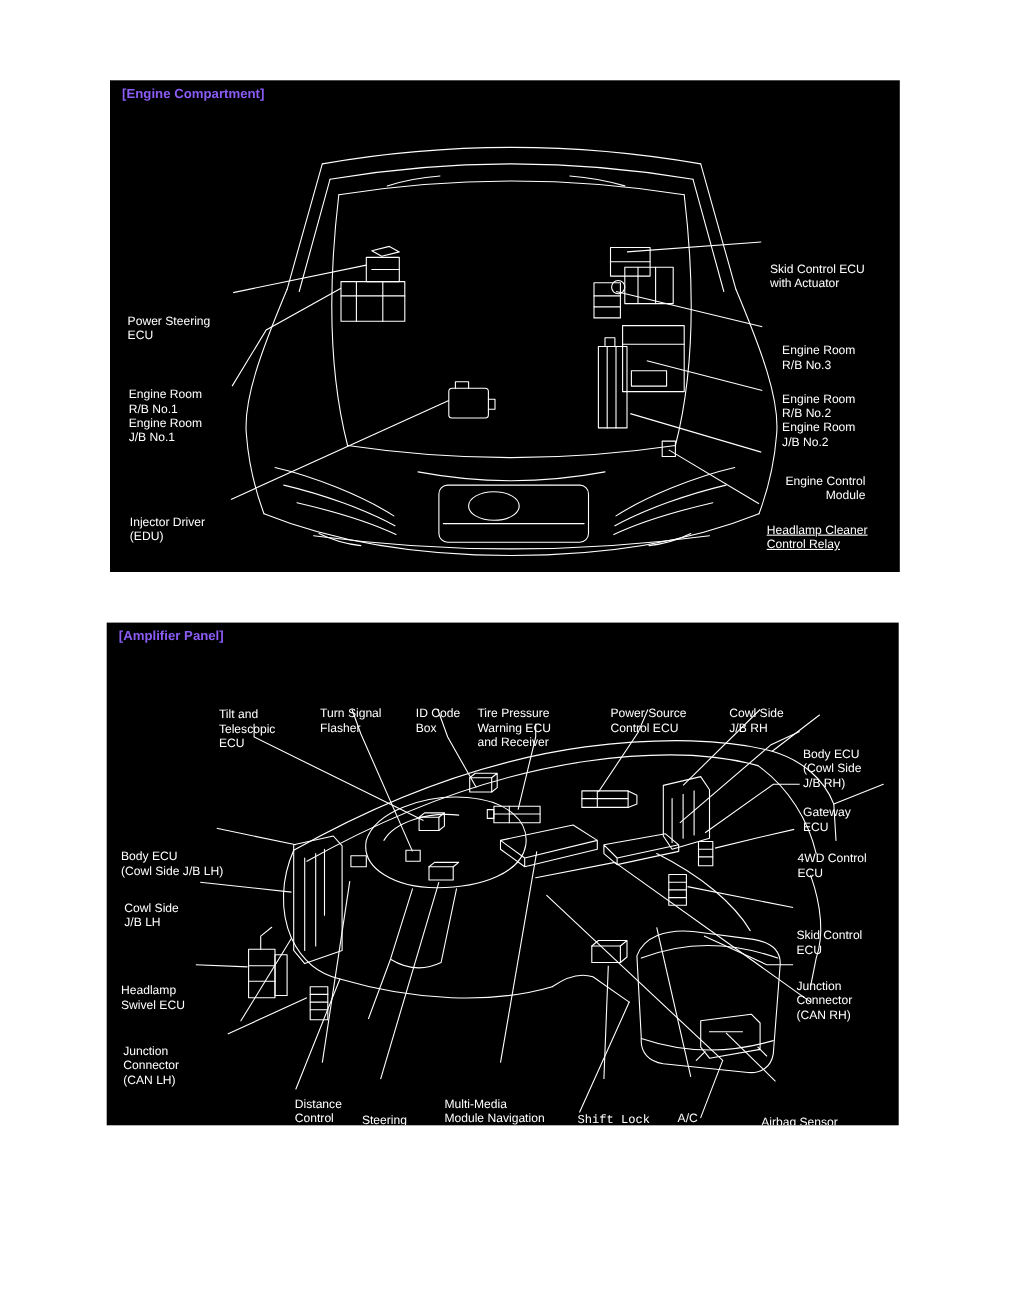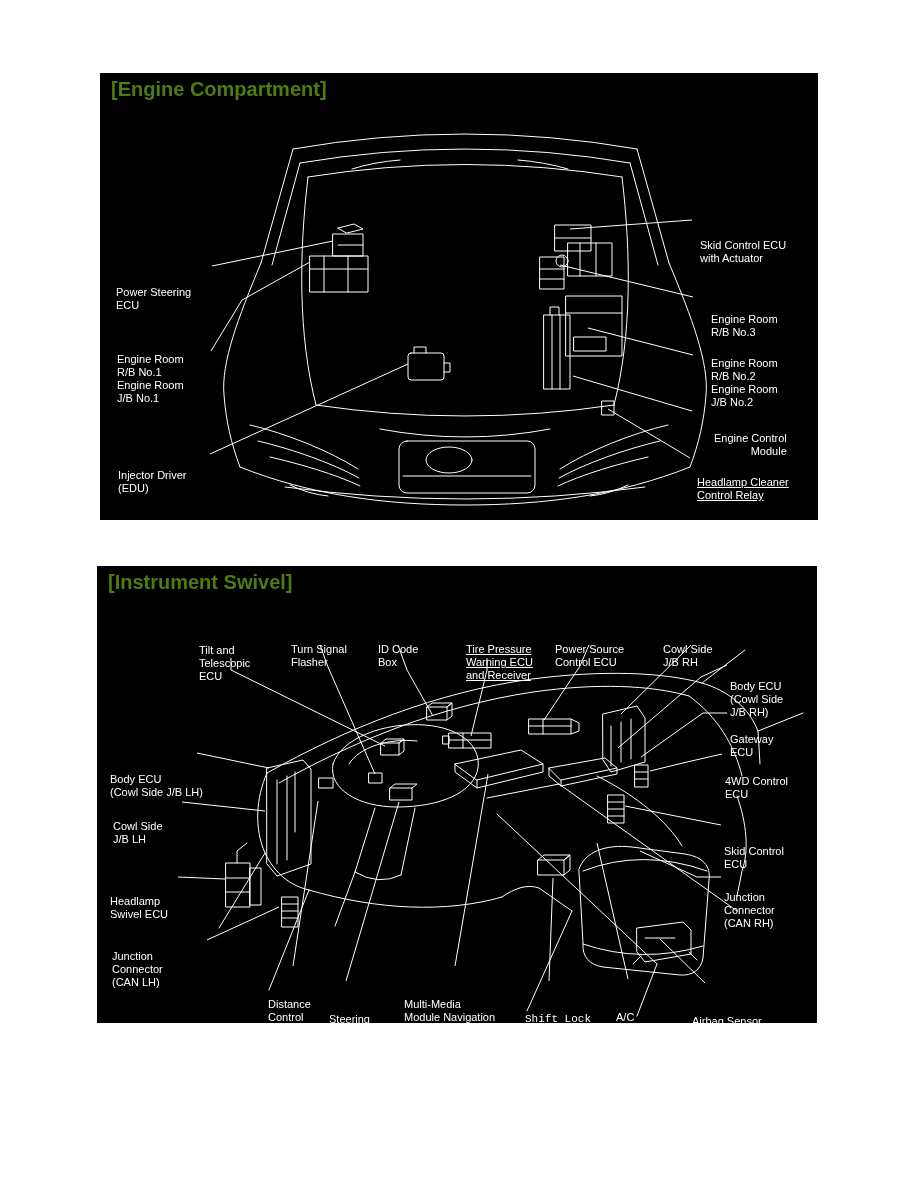--- a/index.html
+++ b/index.html
@@ -9,21 +9,21 @@
   }
   .panel{position:absolute;background:#000000;overflow:hidden;}
   #panel-engine{left:100px;top:73px;width:718px;height:447px;}
   #panel-instrument{left:97px;top:566px;width:720px;height:457px;}
   .panel svg{position:absolute;left:0;top:0;}
   .art *{stroke:#ffffff;fill:none;stroke-width:1;stroke-linecap:round;stroke-linejoin:round;}
   .overlay polyline{stroke:#ffffff;fill:none;stroke-width:1;}
   .labels{position:absolute;left:0;top:0;width:100%;height:100%;pointer-events:none;}
   .lbl{position:absolute;color:#ffffff;font-size:11px;line-height:13px;white-space:nowrap;margin-top:28px;}
   .lbl.bold{font-weight:normal;}
-  .title{position:absolute;left:11px;top:5px;color:#4d7c0f;font-size:20px;font-weight:bold;letter-spacing:0px;}
+  .title{position:absolute;left:11px;top:5px;color:#8b5cf6;font-size:12px;font-weight:bold;letter-spacing:0px;}
 </style>
 </head>
 <body>
 
 <div class="panel" id="panel-engine">
   <svg class="art" width="718" height="447" viewBox="0 0 718 447">
     <g>
       <path d="M193,76 Q365,46 537,76"></path>
       <path d="M200,90 Q365,62 530,90"></path>
       <path d="M208,104 Q365,79 522,104"></path>
@@ -212,33 +212,33 @@
       <polyline points="249,415 302,236"></polyline>
       <polyline points="358,400 391,208"></polyline>
       <polyline points="452,415 456,312"></polyline>
       <polyline points="531,413 500,277"></polyline>
       <polyline points="608,417 563,373"></polyline>
     </svg>
   <div class="labels">
       <div class="lbl" style="left: 102px; top: 50px;">Tilt and<br>Telescopic<br>ECU</div>
       <div class="lbl" style="left: 194px; top: 49px;">Turn Signal<br>Flasher</div>
       <div class="lbl" style="left: 281px; top: 49px;">ID Code<br>Box</div>
-      <div class="lbl" style="left: 369px; top: 49px; text-decoration: underline;">Tire Pressure<br>Warning ECU<br>and Receiver</div>
+      <div class="lbl" style="left: 337px; top: 49px;">Tire Pressure<br>Warning ECU<br>and Receiver</div>
       <div class="lbl" style="left: 458px; top: 49px;">Power Source<br>Control ECU</div>
       <div class="lbl bold" style="left: 566px; top: 49px;">Cowl Side<br>J/B RH</div>
       <div class="lbl" style="left: 633px; top: 86px;">Body ECU<br>(Cowl Side<br>J/B RH)</div>
       <div class="lbl" style="left: 633px; top: 139px;">Gateway<br>ECU</div>
       <div class="lbl" style="left: 628px; top: 181px;">4WD Control<br>ECU</div>
       <div class="lbl" style="left: 627px; top: 251px;">Skid Control<br>ECU</div>
       <div class="lbl bold" style="left: 627px; top: 297px;">Junction<br>Connector<br>(CAN RH)</div>
       <div class="lbl" style="left: 13px; top: 179px;">Body ECU<br>(Cowl Side J/B LH)</div>
       <div class="lbl bold" style="left: 16px; top: 226px;">Cowl Side<br>J/B LH</div>
       <div class="lbl" style="left: 13px; top: 301px;">Headlamp<br>Swivel ECU</div>
       <div class="lbl bold" style="left: 15px; top: 356px;">Junction<br>Connector<br>(CAN LH)</div>
       <div class="lbl" style="left: 171px; top: 404px;">Distance<br>Control<br>ECU</div>
       <div class="lbl" style="left: 232px; top: 419px;">Steering<br>Lock ECU</div>
       <div class="lbl" style="left: 307px; top: 404px;">Multi-Media<br>Module Navigation<br>Assembly</div>
       <div class="lbl" style="left: 428px; top: 419px; font-family: Liberation Mono, monospace;">Shift Lock<br>Control ECU</div>
       <div class="lbl" style="left: 519px; top: 417px;">A/C<br>Amplifier</div>
       <div class="lbl" style="left: 595px; top: 421px;">Airbag Sensor<br>Assembly Center</div>
     </div>
-  <div class="title">[Instrument Swivel]</div>
+  <div class="title">[Amplifier Panel]</div>
 </div>
 
 </body></html>

